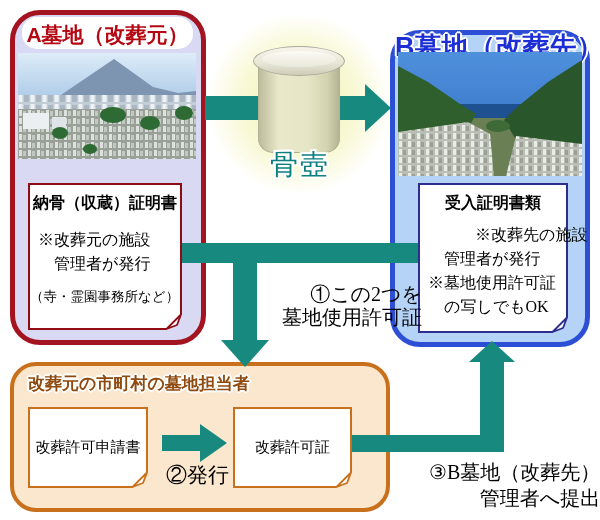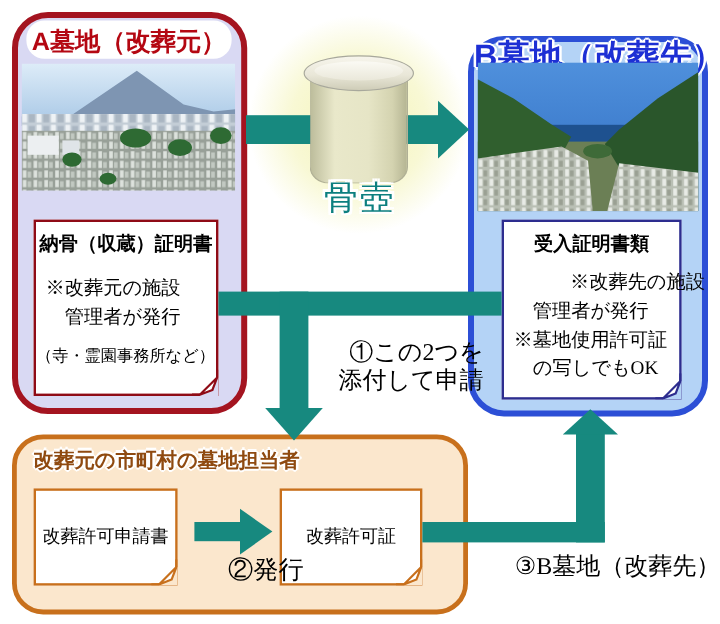--- a/index.html
+++ b/index.html
@@ -78,21 +78,21 @@
   #up-head{left:469px;top:341px;width:0;height:0;background:none;
     border-bottom:21px solid var(--arrow-teal,#17897f);border-left:23px solid transparent;border-right:23px solid transparent;}
   #arrow2-shaft{left:162px;top:435px;width:38px;height:16px;}
   #arrow2-head{left:200px;top:424px;width:0;height:0;background:none;
     border-left:27px solid var(--arrow-teal,#17897f);border-top:19px solid transparent;border-bottom:19px solid transparent;}
 
   
   .steplabel{position:absolute;z-index:5;color:#000;font-size:20px;line-height:23px;white-space:nowrap;}
   #step1-label{left:265px;top:283px;}
   #step1-label .l2{padding-left:17px;}
-  #step2-label{left:166px;top:464px;font-size:21px;margin-left:24px;}
+  #step2-label{left:166px;top:464px;font-size:21px;}
   #step3-label{left:429px;top:459px;line-height:26px;}
   #step3-label .l2{padding-left:26px;}
 </style>
 </head>
 <body>
 
 <div id="stage">
 
   <div class="bigbox" id="box-a">
     <div id="title-a-band">
@@ -214,27 +214,28 @@
 
   <div id="urn-body"></div>
   <div id="urn-lid"></div>
   <div id="urn-label">骨壺</div>
 
   <div class="arrow-piece teal" id="midbar"></div>
   <div class="arrow-piece teal" id="down-shaft"></div>
   <div class="arrow-piece" id="down-head"></div>
   <div class="steplabel serif" id="step1-label">
     <div class="l1">①この2つを</div>
-    <div class="l2">添付して申請</div>
+    <div class="l2">墓地使用許可証</div>
   </div>
 
   <div class="arrow-piece teal" id="arrow2-shaft"></div>
   <div class="arrow-piece" id="arrow2-head"></div>
   <div class="steplabel serif" id="step2-label">②発行</div>
 
   <div class="arrow-piece teal" id="elbow-h"></div>
   <div class="arrow-piece teal" id="elbow-v"></div>
   <div class="arrow-piece" id="up-head"></div>
   <div class="steplabel serif" id="step3-label">
     <div class="l1">③B墓地（改葬先）</div>
+    <div class="l2">管理者へ提出</div>
   </div>
 
 </div>
 
 </body></html>

